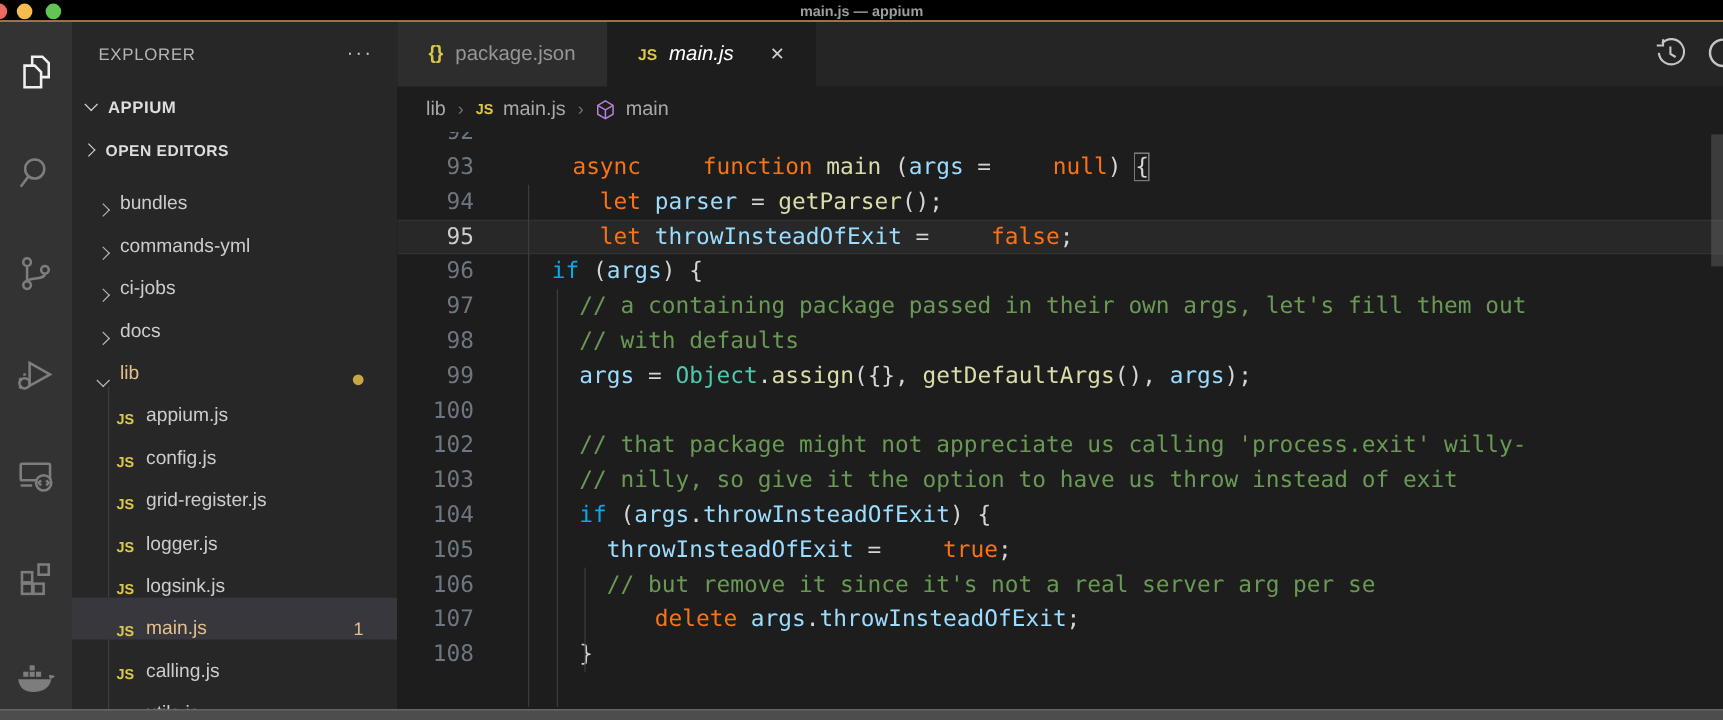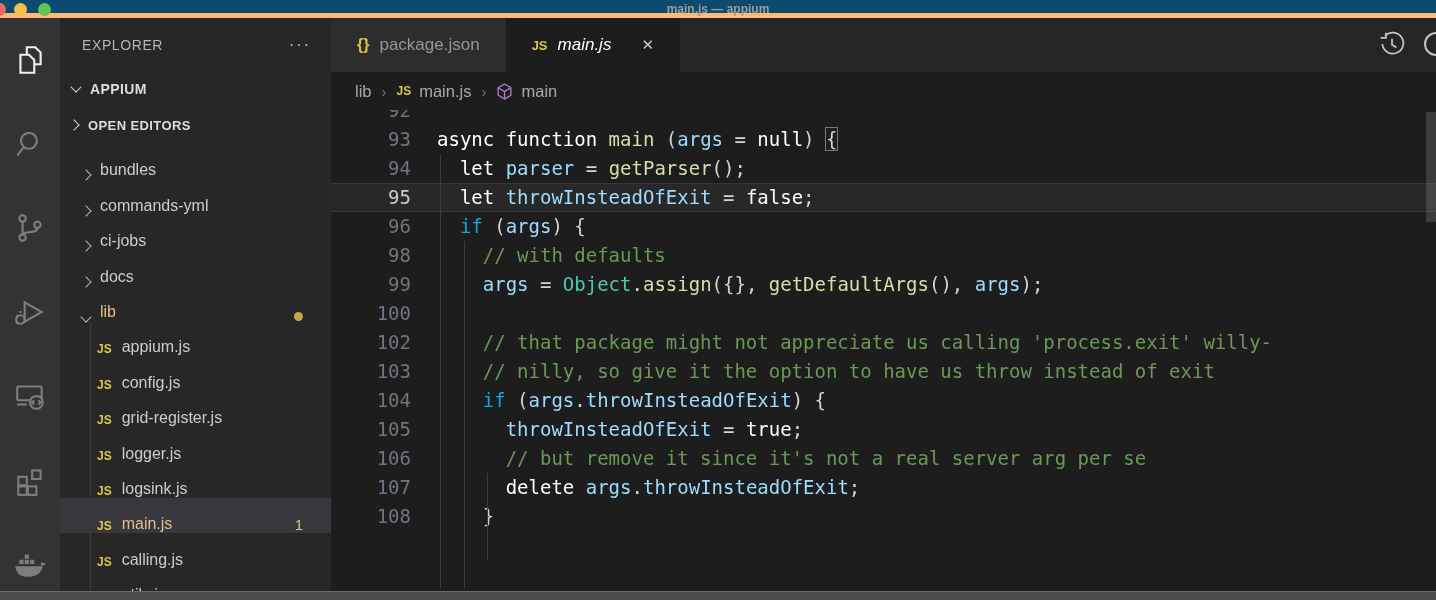--- a/index.html
+++ b/index.html
@@ -1,19 +1,19 @@
 <!DOCTYPE html>
 <html><head>
 <meta charset="utf-8">
 <style>
   * { margin:0; padding:0; box-sizing:border-box; }
   html,body { width:1436px; height:600px; overflow:hidden; background:#1d1d1d;
     font-family:"Liberation Sans", sans-serif; }
   .titlebar { position:absolute; left:0; top:0; width:1436px; height:18px;
-    background:#0c4a6e; border-bottom:5px solid #fdba74; z-index:30;padding-left:23px; }
+    background:#000000; border-bottom:1px solid #fdba74; z-index:30;padding-left:23px; }
   .title-text { position:absolute; left:0; right:0; top:2px; text-align:center;
     color:#9d9d9d; font-size:12px; font-weight:bold; }
   .tl { position:absolute; top:3px; width:13px; height:13px; border-radius:50%; }
   .tl.red { left:-7px; background:#ee6a5f; }
   .tl.yellow { left:14px; background:#f5bd4f; }
   .tl.green { left:38px; background:#61c454; }
 
   .activitybar { position:absolute; left:0; top:18px; width:60px; height:582px;
     background:#333333; z-index:10; }
   .act-item { width:60px; height:84px; display:flex; align-items:center; justify-content:center;
@@ -67,26 +67,26 @@
     color:#a9a9a9; font-size:16.5px; background:#1d1d1d; }
   .breadcrumb .sep { margin:0 10px; color:#767676; font-size:15px; }
   .breadcrumb .jsbadge { margin-right:8px; }
   .bc-item { display:flex; align-items:center; }
   .bc-cube { width:17px; height:17px; margin-right:8px; }
 
   .codewrap { position:relative; height:490px; overflow:hidden;
     font-family:"DejaVu Sans Mono", monospace; font-size:19px; }
   #code-lines { position:relative; top:-14px; }
   .cline { height:29px; line-height:29px; white-space:pre; position:relative; }
-  .cline .lnum { position:absolute; left:16px; width:64px; text-align:right; color:#6e7681; }
+  .cline .lnum { position:absolute; left:0; width:64px; text-align:right; color:#6e7681; }
   .cline .ltext { position:absolute; left:106px; }
   .cline.current { background:rgba(255,255,255,.05);
     box-shadow: inset 0 1px 0 rgba(255,255,255,.07), inset 0 -1px 0 rgba(255,255,255,.07); }
   .cline.current .lnum { color:#cccccc; }
-  .tk-k { color:#ffffff; } .tk-c { color:#0ea5e9; } .tk-f { color:#dcdcaa; }
+  .tk-k { color:#f97316;margin-left:40px; } .tk-c { color:#0ea5e9; } .tk-f { color:#dcdcaa; }
   .tk-v { color:#9cdcfe; } .tk-t { color:#4ec9b0; } .tk-m { color:#6a9955; }
   .tk-p { color:#d4d4d4; }
   .tk-b { color:#d4d4d4; box-shadow:0 0 0 1px #7a7a7a; }
   .guide { position:absolute; width:1px; background:#3c3c3c; }
   .scroll-thumb { position:absolute; right:0; top:2px; width:10px; height:110px;
     background:rgba(121,121,121,.35); }
 
   .bottom-edge { position:absolute; left:0; top:591px; width:1436px; height:9px;
     background:#4d4d4d; border-top:1px solid #6b6b6b; z-index:40; }
 </style>
@@ -272,20 +272,21 @@
         <span>main</span>
       </span>
     </div>
   <div class="codewrap">
     <div id="code-lines">
         <div class="cline"><span class="lnum">92</span><span class="ltext"></span></div>
         <div class="cline"><span class="lnum">93</span><span class="ltext"><span class="tk-k">async </span><span class="tk-k">function </span><span class="tk-f">main </span><span class="tk-p">(</span><span class="tk-v">args</span><span class="tk-p"> = </span><span class="tk-k">null</span><span class="tk-p">) </span><span class="tk-b">{</span></span></div>
         <div class="cline"><span class="lnum">94</span><span class="ltext"><span class="tk-p">  </span><span class="tk-k">let </span><span class="tk-v">parser</span><span class="tk-p"> = </span><span class="tk-f">getParser</span><span class="tk-p">();</span></span></div>
         <div class="cline current"><span class="lnum">95</span><span class="ltext"><span class="tk-p">  </span><span class="tk-k">let </span><span class="tk-v">throwInsteadOfExit</span><span class="tk-p"> = </span><span class="tk-k">false</span><span class="tk-p">;</span></span></div>
         <div class="cline"><span class="lnum">96</span><span class="ltext"><span class="tk-p">  </span><span class="tk-c">if </span><span class="tk-p">(</span><span class="tk-v">args</span><span class="tk-p">) {</span></span></div>
+        <div class="cline"><span class="lnum">97</span><span class="ltext"><span class="tk-p">    </span><span class="tk-m">// a containing package passed in their own args, let's fill them out</span></span></div>
         <div class="cline"><span class="lnum">98</span><span class="ltext"><span class="tk-p">    </span><span class="tk-m">// with defaults</span></span></div>
         <div class="cline"><span class="lnum">99</span><span class="ltext"><span class="tk-p">    </span><span class="tk-v">args</span><span class="tk-p"> = </span><span class="tk-t">Object</span><span class="tk-p">.</span><span class="tk-f">assign</span><span class="tk-p">({}, </span><span class="tk-f">getDefaultArgs</span><span class="tk-p">(), </span><span class="tk-v">args</span><span class="tk-p">);</span></span></div>
         <div class="cline"><span class="lnum">100</span><span class="ltext"></span></div>
         <div class="cline"><span class="lnum">102</span><span class="ltext"><span class="tk-p">    </span><span class="tk-m">// that package might not appreciate us calling 'process.exit' willy-</span></span></div>
         <div class="cline"><span class="lnum">103</span><span class="ltext"><span class="tk-p">    </span><span class="tk-m">// nilly, so give it the option to have us throw instead of exit</span></span></div>
         <div class="cline"><span class="lnum">104</span><span class="ltext"><span class="tk-p">    </span><span class="tk-c">if </span><span class="tk-p">(</span><span class="tk-v">args</span><span class="tk-p">.</span><span class="tk-v">throwInsteadOfExit</span><span class="tk-p">) {</span></span></div>
         <div class="cline"><span class="lnum">105</span><span class="ltext"><span class="tk-p">      </span><span class="tk-v">throwInsteadOfExit</span><span class="tk-p"> = </span><span class="tk-k">true</span><span class="tk-p">;</span></span></div>
         <div class="cline"><span class="lnum">106</span><span class="ltext"><span class="tk-p">      </span><span class="tk-m">// but remove it since it's not a real server arg per se</span></span></div>
         <div class="cline"><span class="lnum">107</span><span class="ltext"><span class="tk-p">      </span><span class="tk-k">delete </span><span class="tk-v">args</span><span class="tk-p">.</span><span class="tk-v">throwInsteadOfExit</span><span class="tk-p">;</span></span></div>
         <div class="cline"><span class="lnum">108</span><span class="ltext"><span class="tk-p">    }</span></span></div>

